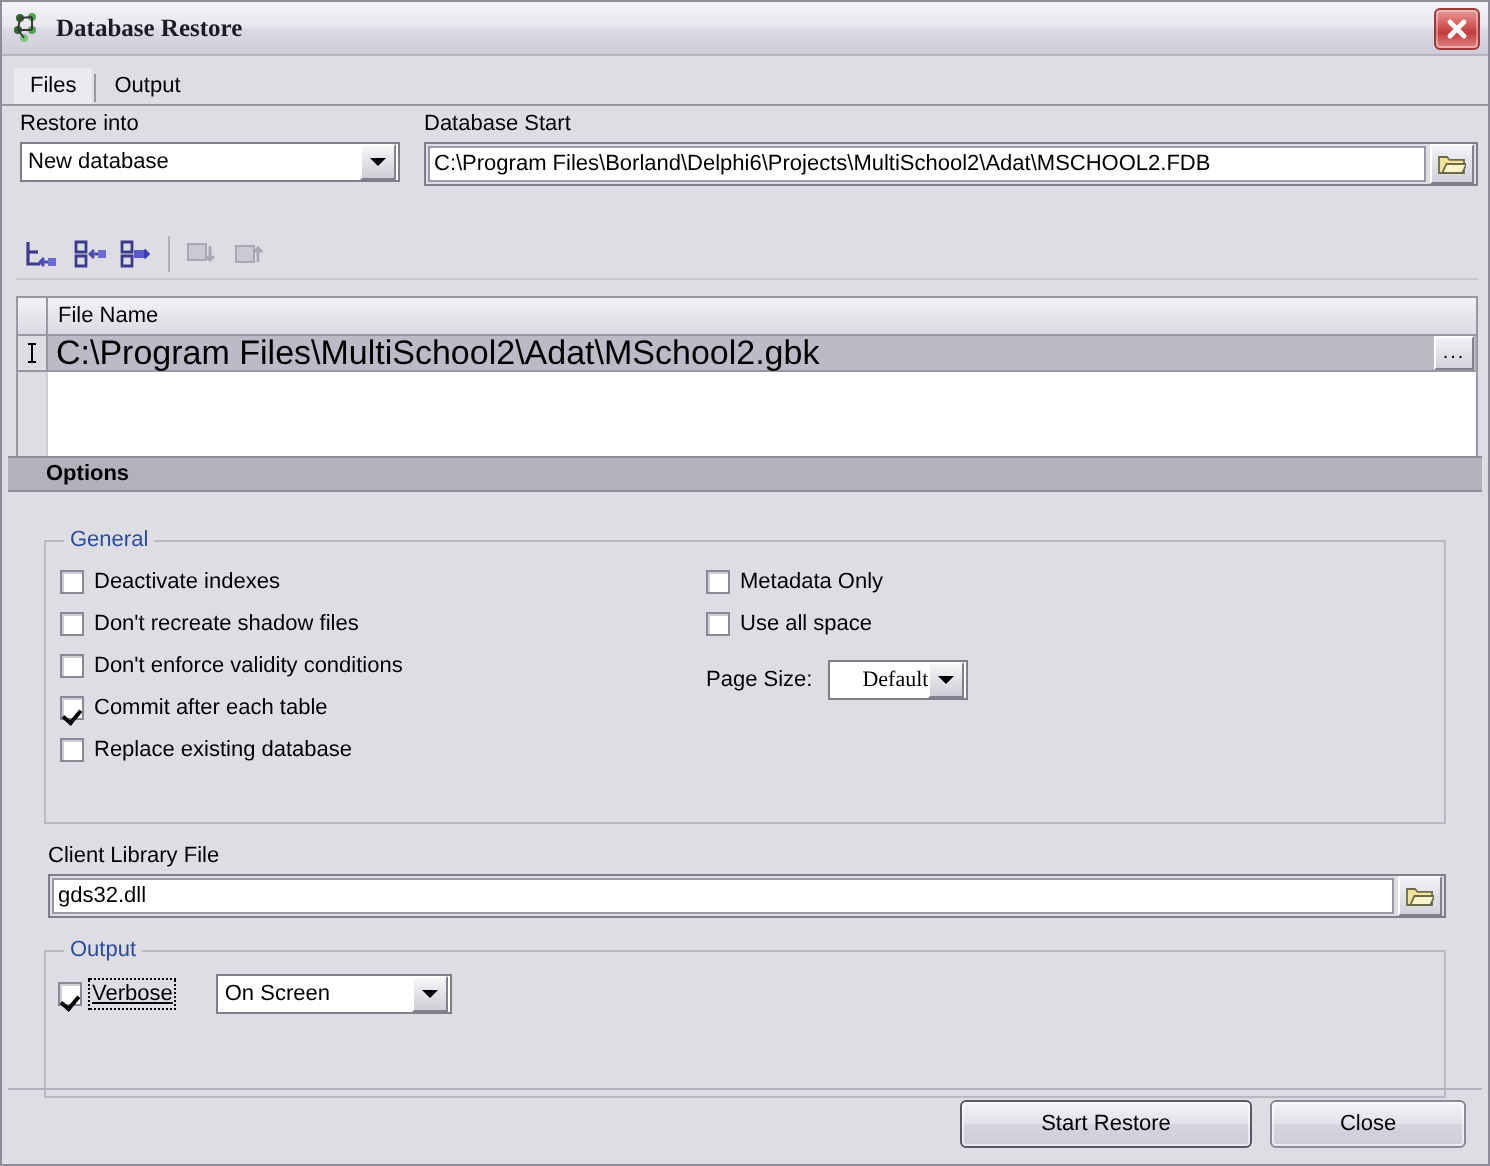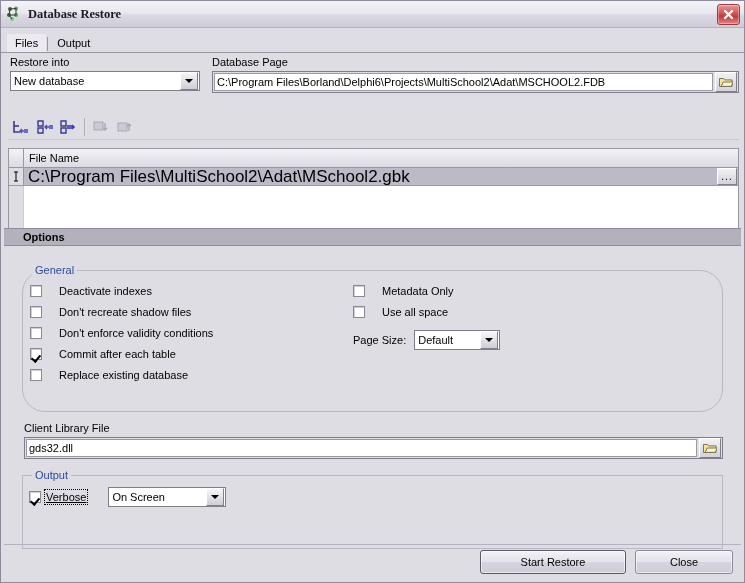--- a/index.html
+++ b/index.html
@@ -155,21 +155,21 @@
   .optionspane{
     position:absolute;left:0;right:0;top:200px;bottom:0;
   }
   .groupbox{
     position:absolute;border:1px solid #b9b7c2;
   }
   .grouplabel{
     position:absolute;top:-7px;left:9px;background:#dedde4;padding:0 3px;
     font-size:11px;color:#2b4c9b;
   }
-  .cb-row{display:flex;align-items:center;margin-bottom:9px;cursor:pointer;gap:12px;}
+  .cb-row{display:flex;align-items:center;margin-bottom:9px;cursor:pointer;}
   .checkbox{
     width:12px;height:12px;box-sizing:border-box;flex:0 0 auto;
     background:#fff;border:1px solid #8b8897;
     box-shadow:inset 1px 1px 0 #cfcdd6;
     position:relative;margin-right:5px;
   }
   .checkbox.checked::after{
     content:"";position:absolute;left:2px;top:4px;width:4px;height:7px;
     border:solid #000;border-width:0 2px 2px 0;transform:rotate(40deg);
   }
@@ -236,21 +236,21 @@
         <div class="fieldlabel">Restore into</div>
         <div class="combo" style="margin-top:3px;">
           <span class="txt">New database</span>
           <span class="arrowbox">
               <i class="caret"></i>
             </span>
         </div>
       </div>
 
       <div style="position:absolute;left:208px;top:6px;right:2px;">
-        <div class="fieldlabel">Database Page</div>
+        <div class="fieldlabel">Database Start</div>
         <div class="pathwrap" style="margin-top:3px;">
           <input class="inner" type="text" value="C:\Program Files\Borland\Delphi6\Projects\MultiSchool2\Adat\MSCHOOL2.FDB" style="">
           <span class="browse-btn">
             <svg width="14" height="12" viewBox="0 0 14 12">
               <path d="M0.5 2.5 h4 l1.2 1.4 h7.3 v6.6 h-12.5 z" fill="#f5e39c" stroke="#6b6b4a" stroke-width="0.9"></path>
               <path d="M2.2 10.4 l2-4.4 h10 l-2 4.4 z" fill="#fbf3c9" stroke="#6b6b4a" stroke-width="0.9"></path>
             </svg>
           </span>
         </div>
       </div>
@@ -314,21 +314,21 @@
         </div>
       </div>
 
       <div class="optionsbar" style="position:absolute;left:0;right:0;top:178px;">
         <span>Options</span>
       </div>
     </div>
 
     <div class="optionspane">
 
-      <div class="groupbox" style="left:18px;top:20px;right:18px;height:140px;border-radius:23px;">
+      <div class="groupbox" style="left:18px;top:20px;right:18px;height:140px;">
         <span class="grouplabel">General</span>
 
         <div style="position:absolute;left:7px;top:14px;">
           <div class="cb-row">
             <span class="checkbox"></span>
             <span class="cb-label">Deactivate indexes</span>
           </div>
           <div class="cb-row">
             <span class="checkbox"></span>
             <span class="cb-label">Don't recreate shadow files</span>
@@ -349,23 +349,23 @@
 
         <div style="position:absolute;left:330px;top:14px;">
           <div class="cb-row">
             <span class="checkbox"></span>
             <span class="cb-label">Metadata Only</span>
           </div>
           <div class="cb-row">
             <span class="checkbox"></span>
             <span class="cb-label">Use all space</span>
           </div>
-          <div style="display:flex;align-items:center;margin-top:12px;">
+          <div style="display:flex;align-items:center;margin-top:12px;text-align:right;">
             <span class="cb-label" style="margin-right:8px;">Page Size:</span>
-            <div class="combo" style="width:86px;">
+            <div class="combo" style="width:70px;font-family:Liberation Serif, serif;">
               <span class="txt">Default</span>
               <span class="arrowbox">
                   <i class="caret"></i>
                 </span>
             </div>
           </div>
         </div>
       </div>
 
       <div style="position:absolute;left:20px;right:18px;top:172px;">

